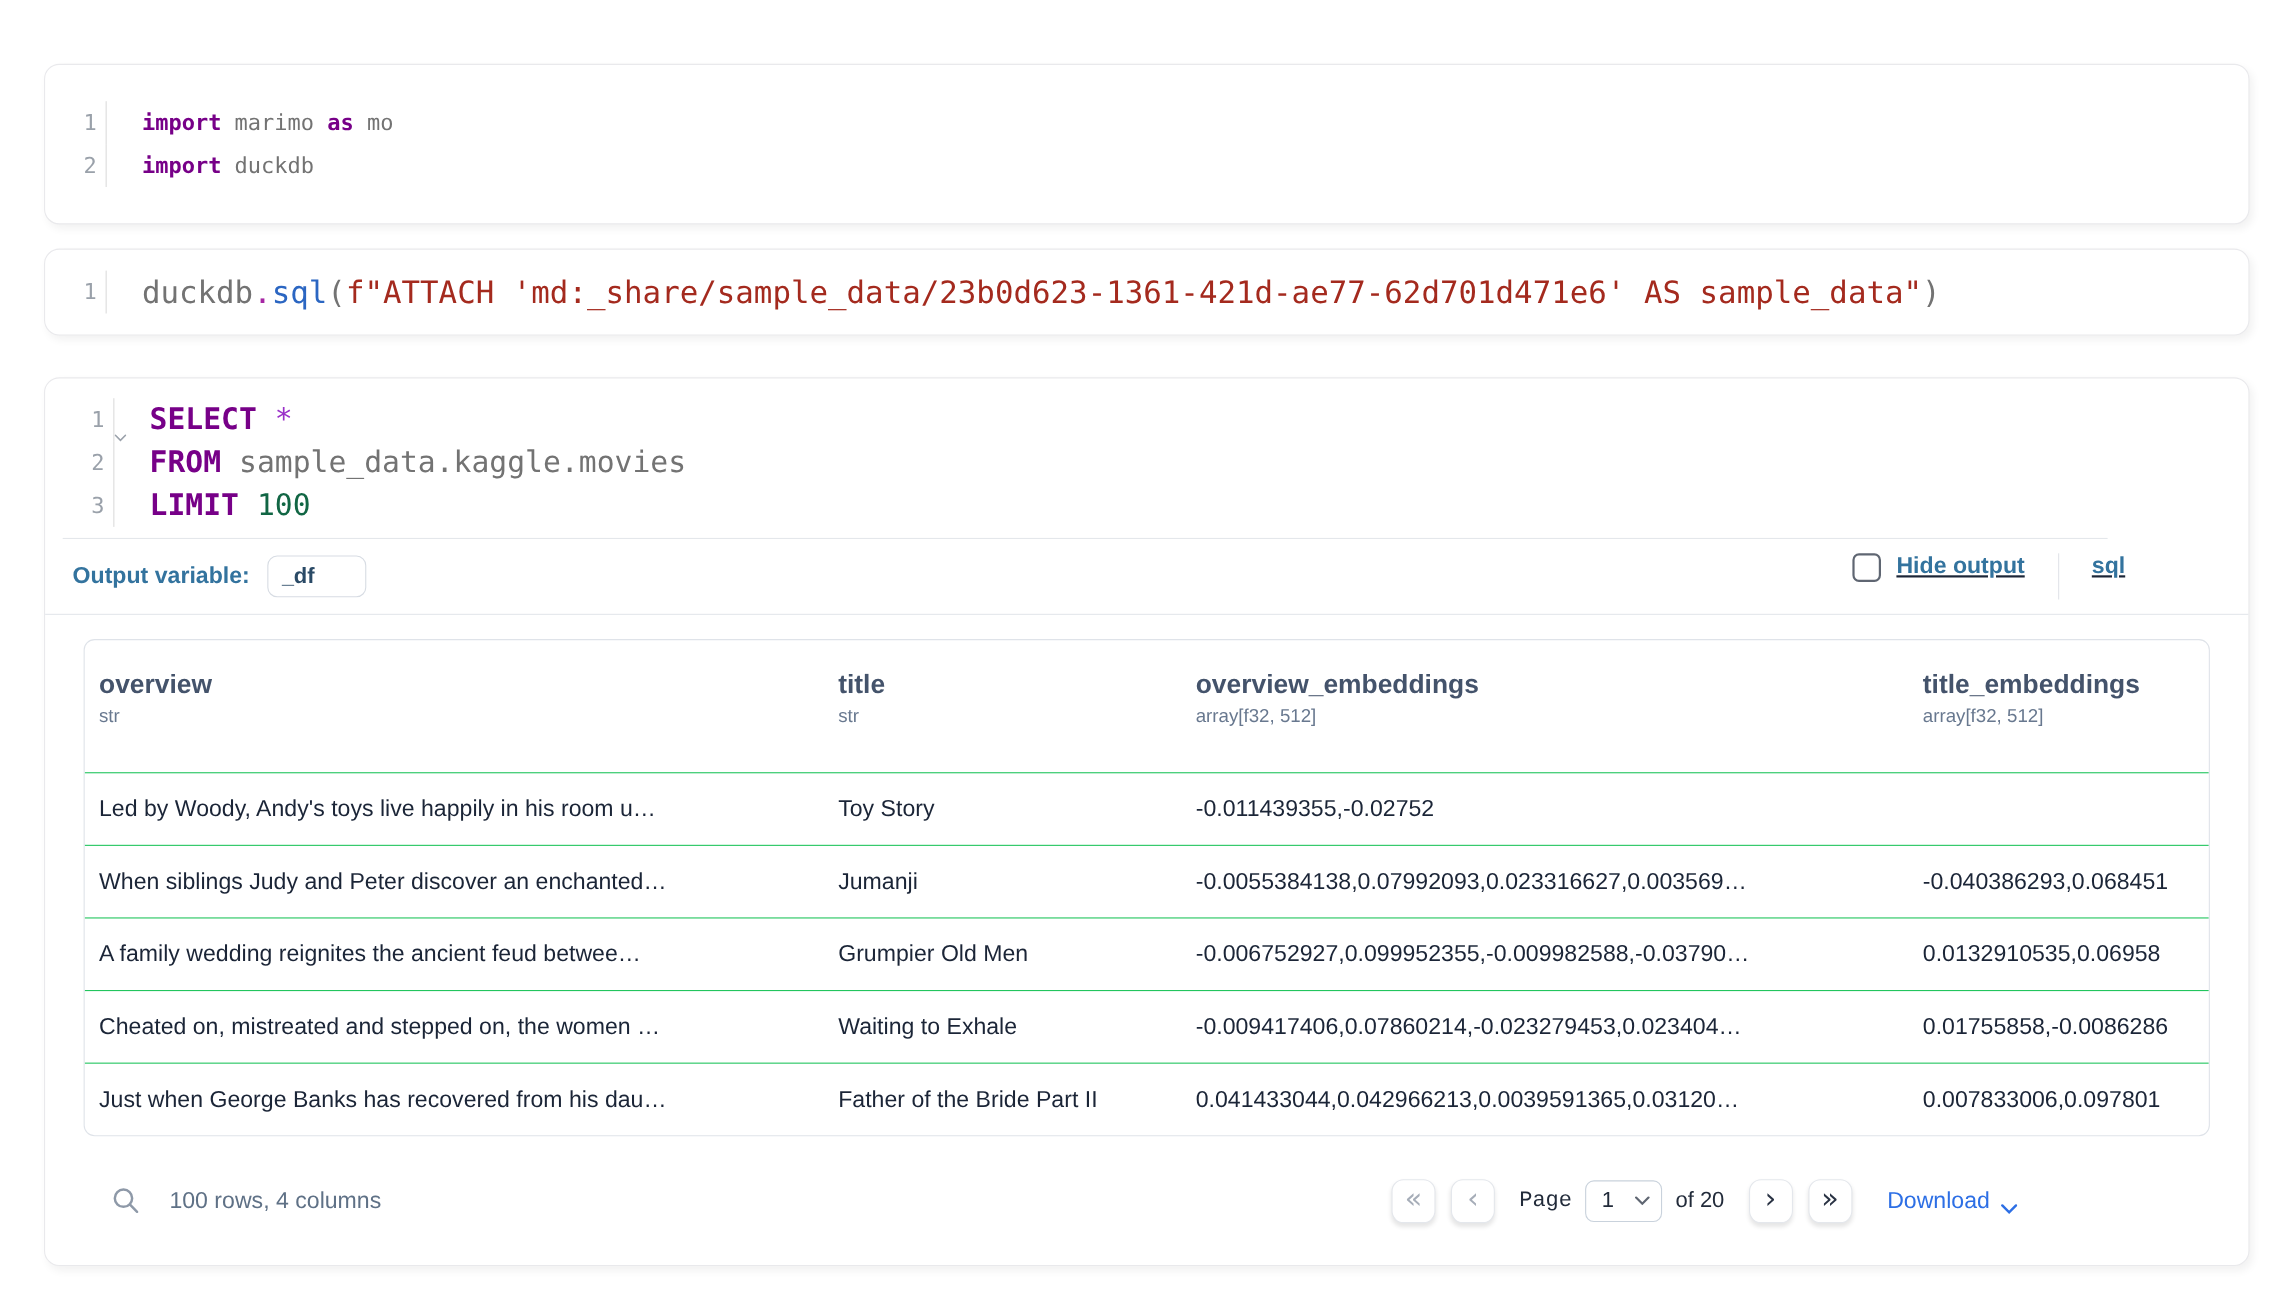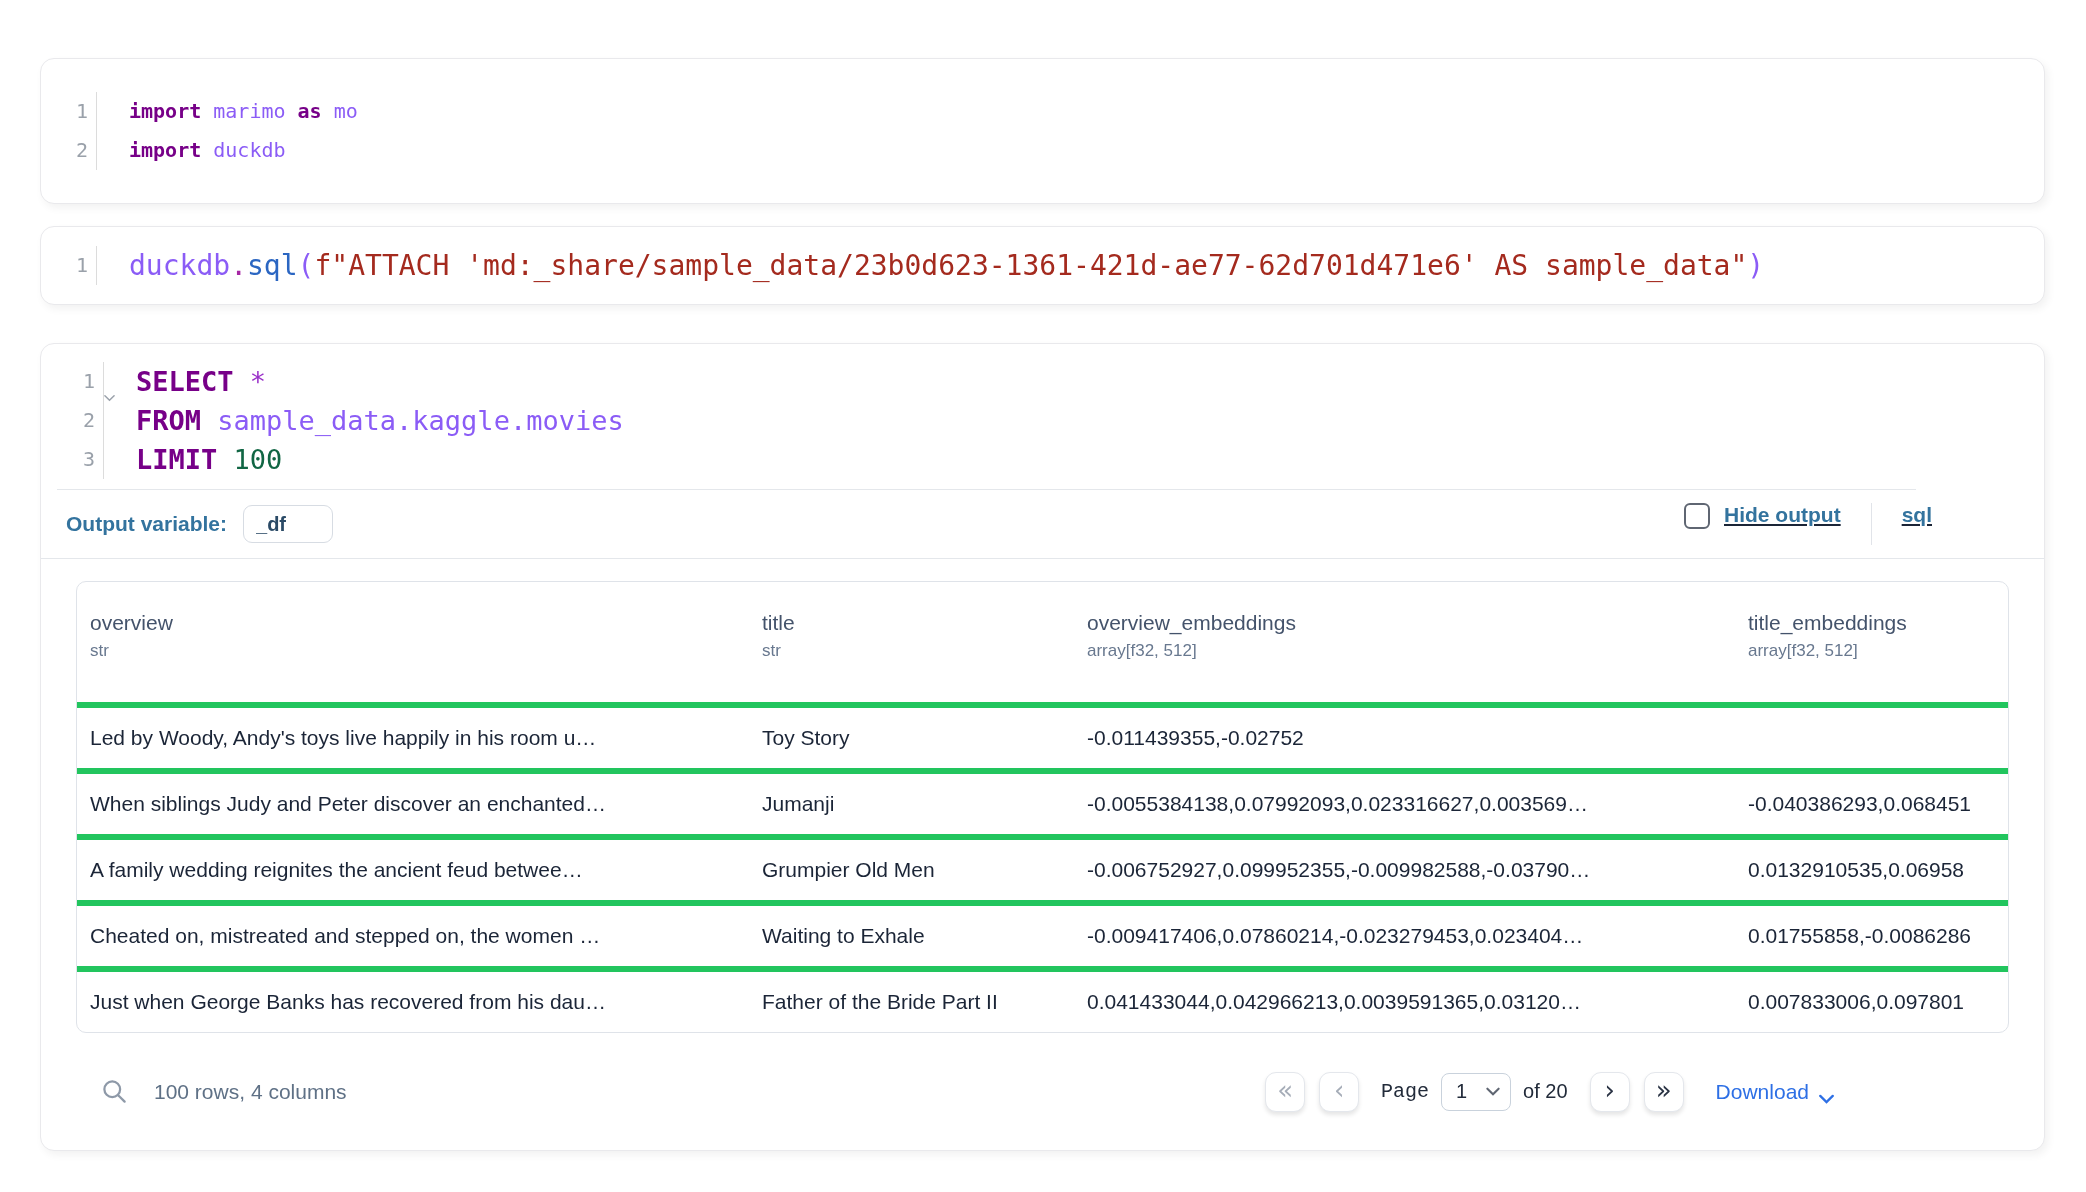--- a/index.html
+++ b/index.html
@@ -37,21 +37,21 @@
   .code-line { border-left:1px solid #dcdcdc; padding-left:32px; color:#111827; }
   .fs20 .code-line { font-size:20px; }
   .fs28 .code-line { font-size:28px; }
   .fs27 .code-line { font-size:27px; }
   .tok-kw { color:#770088; font-weight:bold; }
   .tok-str { color:#a42a1e; }
   .tok-num { color:#116644; }
   .tok-prop { color:#2b66c2; }
   .tok-dot { color:#a626a4; }
   .tok-op { color:#9a30c9; }
-  .tok-pl { color:#8b5cf6; }
+  .tok-pl { color:#737373; }
 
   
   .divider { border-top:1px solid #e4e7eb; height:0; }
   .code-divider { margin:10px 128px 0 16px; }
   .full-divider { margin-top:0; }
 
   
   .output-bar {
     height:68px; display:flex; align-items:center;
     padding:0 112px 0 25px; font-size:21px;
@@ -75,23 +75,23 @@
 
   
   .table-panel {
     margin:22px 35px 0 35px; width:1933px;
     border:1px solid #dfe3e9; border-radius:10px;
     overflow:hidden; background:#fff;
   }
   .tgrid-row { display:grid; grid-template-columns:672px 325px 661px 275px; }
   .thead { padding-top:28px; height:120px; }
   .th { padding-left:13px; }
-  .th-name { font-size:21px; font-weight:normal; color:#44536b; line-height:26px; }
+  .th-name { font-size:24px; font-weight:bold; color:#44536b; line-height:26px; }
   .th-type { font-size:17px; color:#68788f; line-height:30px; }
-  .trow { height:66px; align-items:center; border-top:6px solid #22c55e; }
+  .trow { height:66px; align-items:center; border-top:1px solid #22c55e; }
   .td {
     padding-left:13px; font-size:21px; color:#1b2537;
     white-space:nowrap; overflow:hidden;
   }
 
   
   .table-footer {
     height:117px; display:flex; align-items:center;
     padding:0 210px 0 60px;
   }

